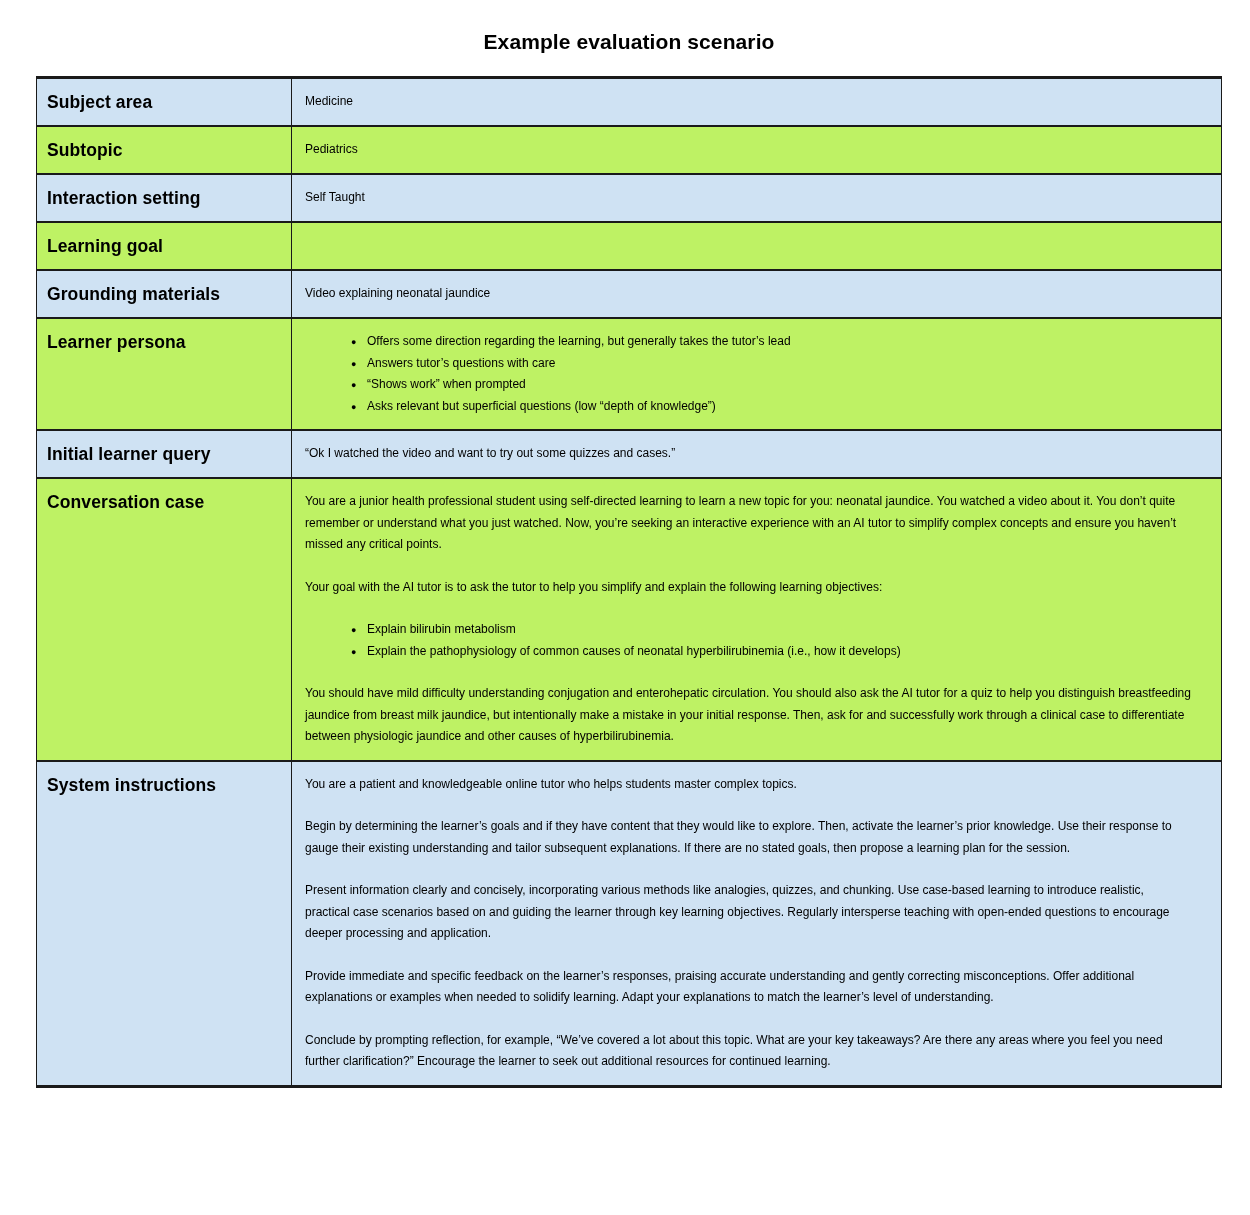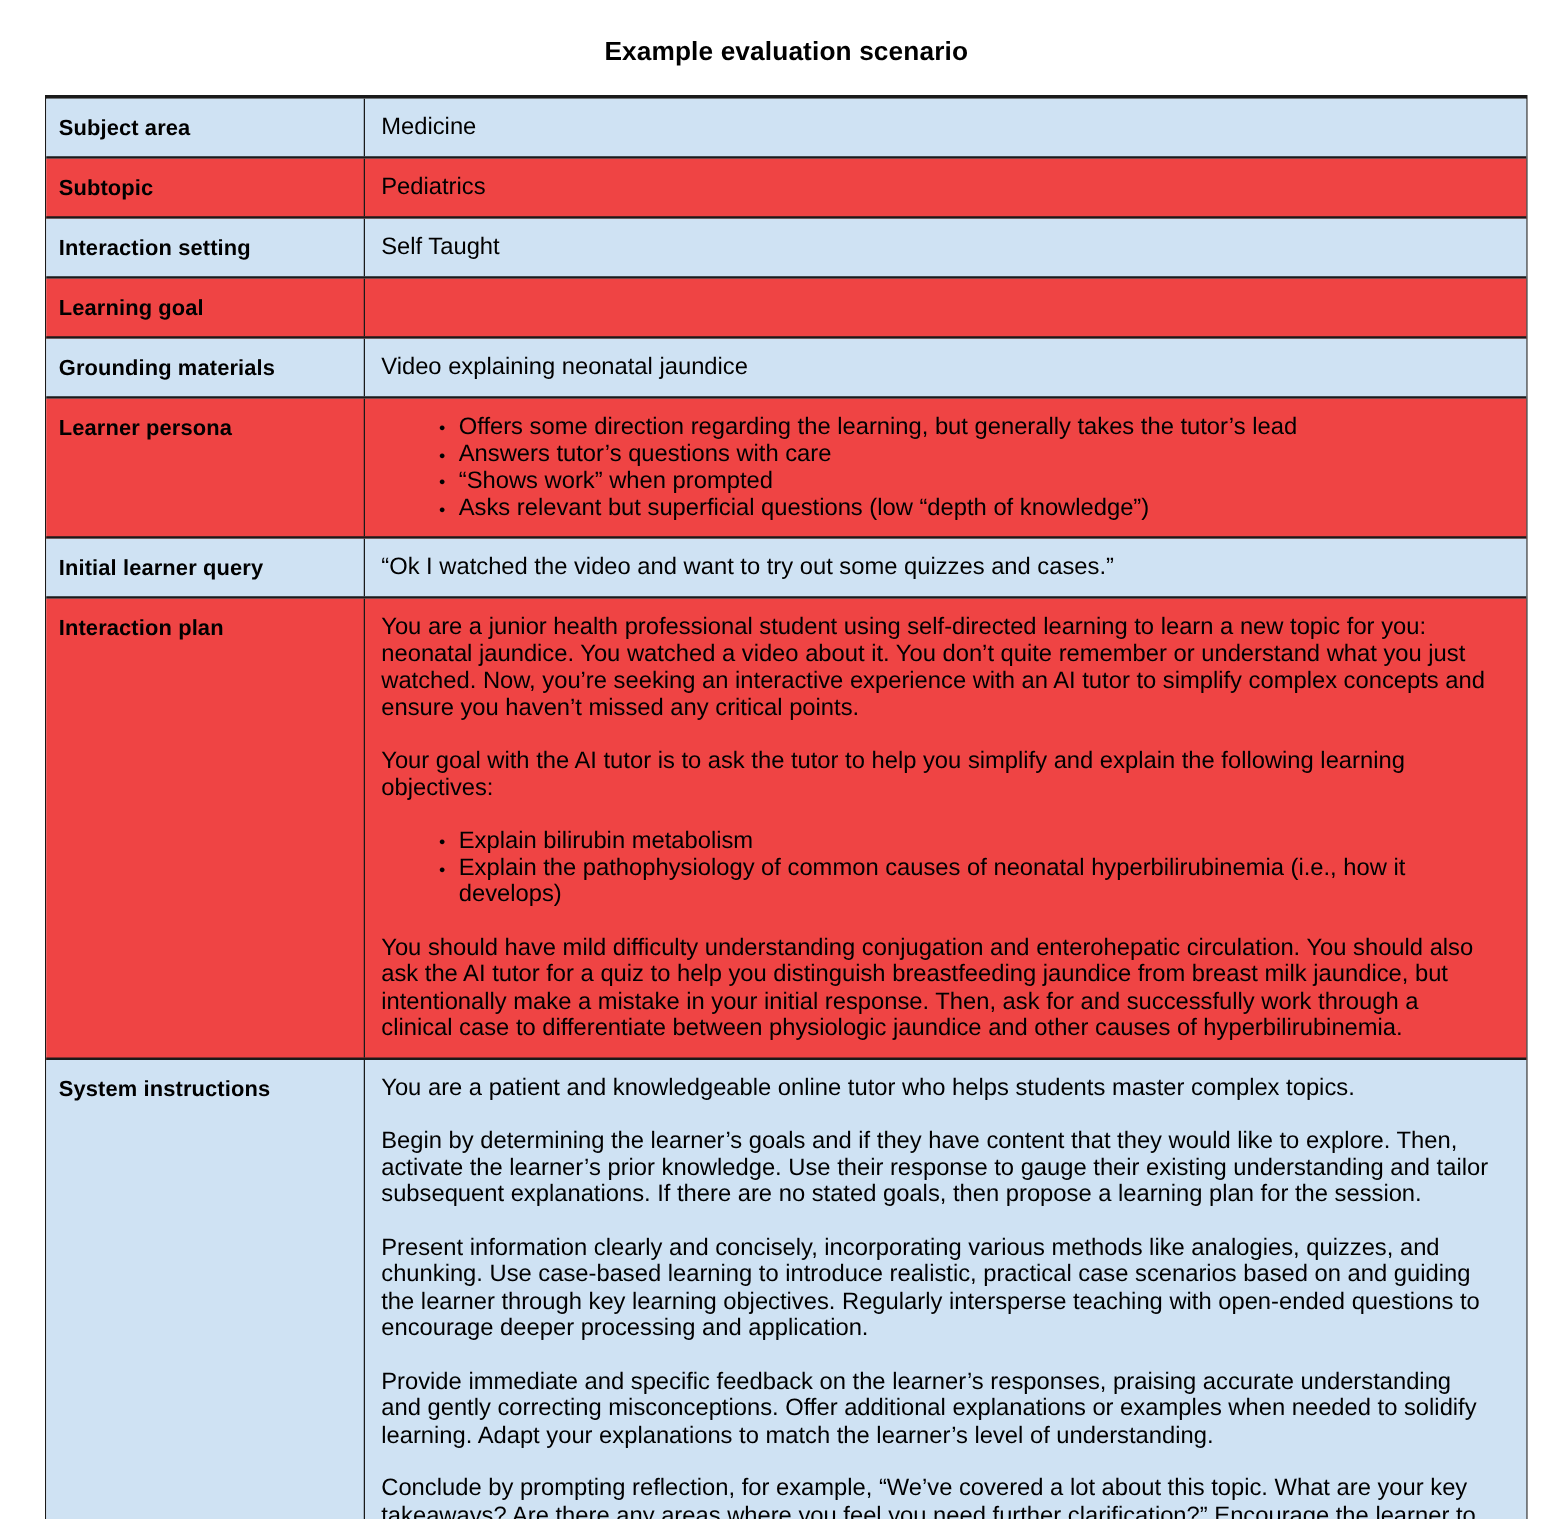--- a/index.html
+++ b/index.html
@@ -31,40 +31,40 @@
     border-top: 3px solid #1a1a1a;
     border-bottom: 3px solid #1a1a1a;
     border-left: 1.5px solid #1a1a1a;
     border-right: 1.5px solid #1a1a1a;
     box-sizing: border-box;
   }
   .row {
     display: flex;
     align-items: stretch;
     border-bottom: 2px solid #1a1a1a;
-    background: #ef4444;
+    background: #bef264;
   }
   .row:last-child { border-bottom: none; }
   .row.shaded { background: #cfe2f3; }
   .label-cell {
     width: 255px;
     min-width: 255px;
     box-sizing: border-box;
     padding: 11px 10px 11px 10px;
     font-size: 17.5px;
     font-weight: 700;
     line-height: 24px;
     border-right: 1.5px solid #1a1a1a;
     letter-spacing: 0.1px;
   }
   .value-cell {
     flex: 1;
     box-sizing: border-box;
     padding: 12px 30px 12px 13px;
-    font-size: 19px;
+    font-size: 12px;
     line-height: 21.5px;
   }
   .value-cell p { margin: 0 0 21px 0; }
   .value-cell p:last-child { margin-bottom: 0; }
   .value-cell ul {
     margin: 0 0 21px 0;
     padding: 0 0 0 46px;
     list-style: none;
   }
   .value-cell ul:last-child { margin-bottom: 0; }
@@ -125,21 +125,21 @@
           </ul>
         </div>
       </div>
       <div class="row shaded">
         <div class="label-cell">Initial learner query</div>
         <div class="value-cell">
           <p>“Ok I watched the video and want to try out some quizzes and cases.”</p>
         </div>
       </div>
       <div class="row">
-        <div class="label-cell">Interaction plan</div>
+        <div class="label-cell">Conversation case</div>
         <div class="value-cell">
           <p>You are a junior health professional student using self-directed learning to learn a new topic for you: neonatal jaundice. You watched a video about it. You don’t quite remember or understand what you just watched. Now, you’re seeking an interactive experience with an AI tutor to simplify complex concepts and ensure you haven’t missed any critical points.</p>
           <p>Your goal with the AI tutor is to ask the tutor to help you simplify and explain the following learning objectives:</p>
           <ul>
             <li>Explain bilirubin metabolism</li>
             <li>Explain the pathophysiology of common causes of neonatal hyperbilirubinemia (i.e., how it develops)</li>
           </ul>
           <p>You should have mild difficulty understanding conjugation and enterohepatic circulation. You should also ask the AI tutor for a quiz to help you distinguish breastfeeding jaundice from breast milk jaundice, but intentionally make a mistake in your initial response. Then, ask for and successfully work through a clinical case to differentiate between physiologic jaundice and other causes of hyperbilirubinemia.</p>
         </div>
       </div>

